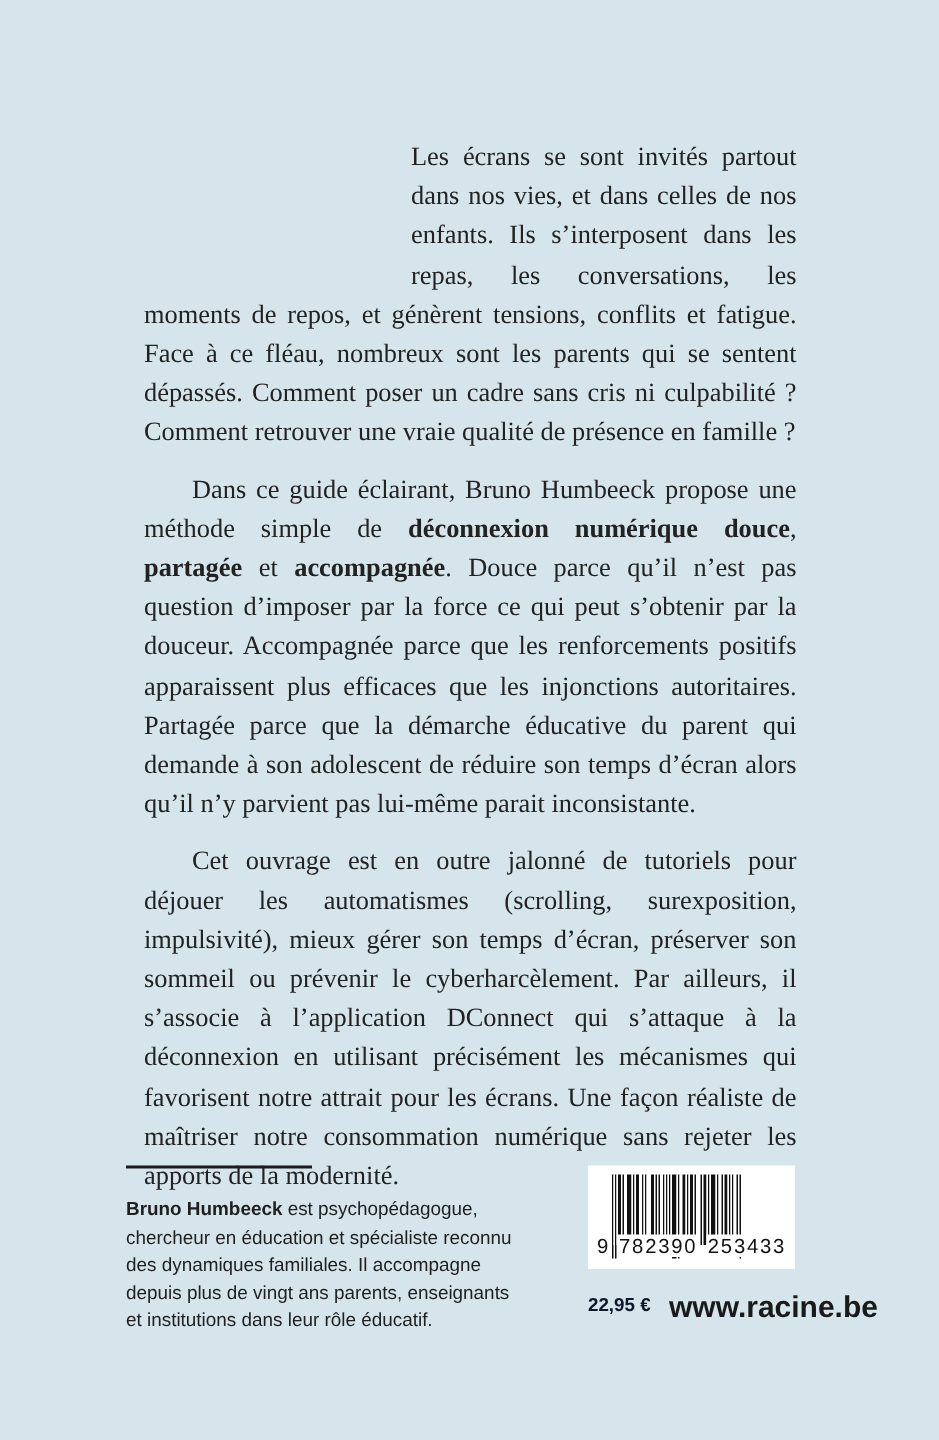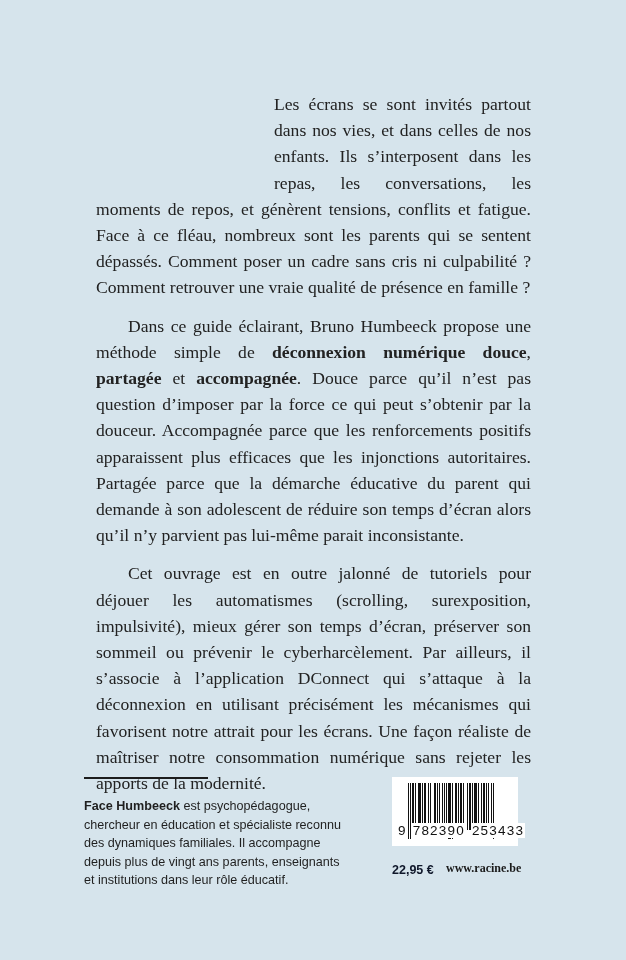--- a/index.html
+++ b/index.html
@@ -67,21 +67,21 @@
     font-size: 12.6px;
     line-height: 18.6px;
     color: #1f1f1f;
   }
   .bio b { font-weight: bold; }
 
   .barcode-box {
     position: absolute;
     left: 392px;
     top: 777px;
-    width: 126px;
+    width: 138px;
     height: 69px;
     background: #ffffff;
   }
   .barcode-bars {
     position: absolute;
     left: 16px;
     top: 6px;
     width: 127px;
     height: 47px;
     display: flex;
@@ -111,42 +111,42 @@
     top: 863px;
     font-family: "Liberation Sans", sans-serif;
     font-weight: bold;
     font-size: 12.5px;
     color: #0f172a;
   }
   .site {
     position: absolute;
     left: 446px;
     top: 861px;
-    font-family: Liberation Serif, serif;
+    font-family: Liberation Sans, sans-serif;
     font-weight: bold;
-    font-size: 12px;
+    font-size: 20px;
     color: #1a1a1a;
   }
 </style>
 </head>
 <body>
 
 <div class="title">
 </div>
 
 <div class="body-text">
   <div class="float-spacer"></div>
   <p>Les écrans se sont invités partout dans nos vies, et dans celles de nos enfants. Ils s’interposent dans les repas, les conversations, les moments de repos, et génèrent tensions, conflits et fatigue. Face à ce fléau, nombreux sont les parents qui se sentent dépassés. Comment poser un cadre sans cris ni culpabilité ? Comment retrouver une vraie qualité de présence en famille ?</p>
   <p><span>Dans ce guide éclairant, Bruno Humbeeck propose une méthode simple de </span><b>déconnexion numérique douce</b><span>, </span><b>partagée</b><span> et </span><b>accompagnée</b><span>. Douce parce qu’il n’est pas question d’imposer par la force ce qui peut s’obtenir par la douceur. Accompagnée parce que les renforcements positifs apparaissent plus efficaces que les injonctions autoritaires. Partagée parce que la démarche éducative du parent qui demande à son adolescent de réduire son temps d’écran alors qu’il n’y parvient pas lui-même parait inconsistante.</span></p>
   <p>Cet ouvrage est en outre jalonné de tutoriels pour déjouer les automatismes (scrolling, surexposition, impulsivité), mieux gérer son temps d’écran, préserver son sommeil ou prévenir le cyberharcèlement. Par ailleurs, il s’associe à l’application DConnect qui s’attaque à la déconnexion en utilisant précisément les mécanismes qui favorisent notre attrait pour les écrans. Une façon réaliste de maîtriser notre consommation numérique sans rejeter les apports de la modernité.</p>
 </div>
 
 <div class="rule"></div>
 
-<div class="bio"><b>Face Humbeeck</b><span> est psychopédagogue, chercheur en éducation et spécialiste reconnu des dynamiques familiales. Il accompagne depuis plus de vingt ans parents, enseignants et institutions dans leur rôle éducatif.</span></div>
+<div class="bio"><b>Bruno Humbeeck</b><span> est psychopédagogue, chercheur en éducation et spécialiste reconnu des dynamiques familiales. Il accompagne depuis plus de vingt ans parents, enseignants et institutions dans leur rôle éducatif.</span></div>
 
 <div class="barcode-box">
   <div class="barcode-bars" id="bars">
       <span style="width: 1px; background: rgb(17, 17, 17); height: 56px;"></span>
       <span style="width: 1px; background: rgb(255, 255, 255);"></span>
       <span style="width: 1px; background: rgb(17, 17, 17); height: 56px;"></span>
       <span style="width: 1px; background: rgb(255, 255, 255);"></span>
       <span style="width: 2px; background: rgb(17, 17, 17);"></span>
       <span style="width: 1px; background: rgb(255, 255, 255);"></span>
       <span style="width: 1px; background: rgb(17, 17, 17);"></span>

